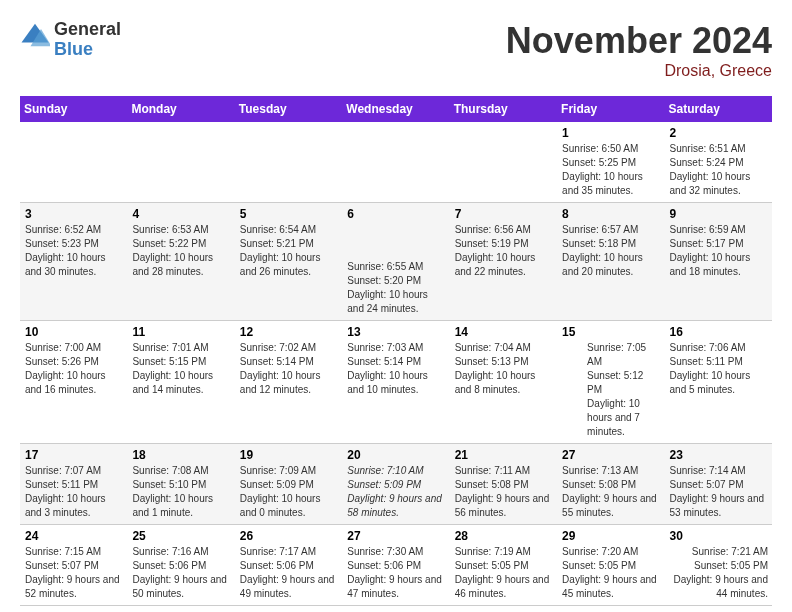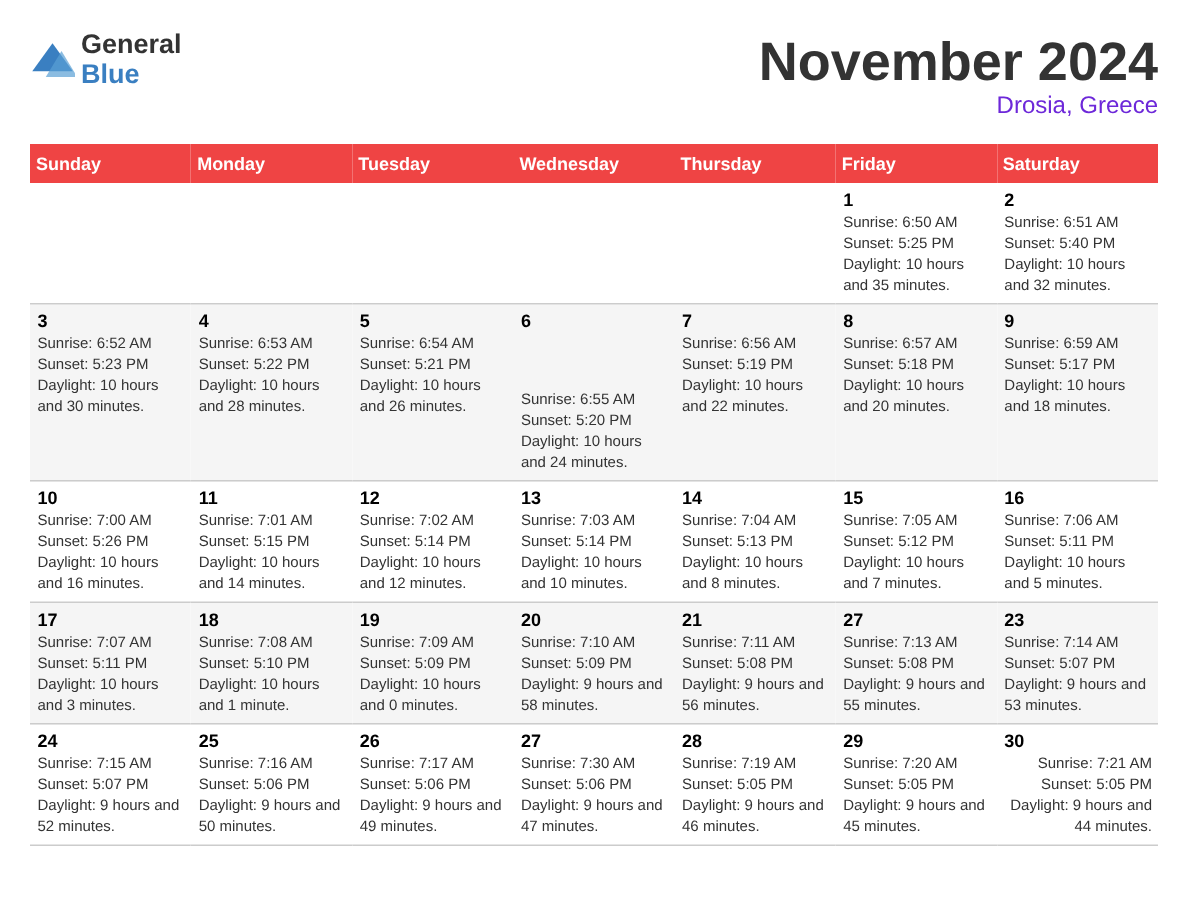--- a/index.html
+++ b/index.html
@@ -11,21 +11,21 @@
       padding: 20px;
     }
     .header {
       display: flex;
       justify-content: space-between;
       align-items: flex-start;
       margin-bottom: 16px;
     }
     .logo {
       display: flex;
-      align-items: center;
+      align-items: flex-start;
       gap: 4px;
     }
     .logo-text {
       display: flex;
       flex-direction: column;
       line-height: 1.1;
     }
     .logo-general {
       font-size: 18px;
       font-weight: bold;
@@ -43,29 +43,29 @@
     .title-block {
       text-align: right;
     }
     .month-title {
       font-size: 36px;
       font-weight: bold;
       color: #333;
     }
     .location {
       font-size: 16px;
-      color: #6d28d9;
+      color: #7f1d1d;
     }
     table {
       width: 100%;
       border-collapse: collapse;
       font-size: 11px;
     }
     thead th {
-      background-color: #ef4444;
+      background-color: #6d28d9;
       color: #fff;
       padding: 6px 4px;
       text-align: left;
       font-size: 12px;
       font-weight: bold;
     }
     tbody tr {
       border-bottom: 1px solid #ccc;
     }
     tbody tr:nth-child(even) {
@@ -135,21 +135,21 @@
         <td class="empty-cell"></td>
         <td>
           <div class="day-num">1</div>
           <div class="day-info" style="white-space: pre-line;">Sunrise: 6:50 AM
 Sunset: 5:25 PM
 Daylight: 10 hours and 35 minutes.</div>
         </td>
         <td>
           <div class="day-num">2</div>
           <div class="day-info" style="white-space: pre-line;">Sunrise: 6:51 AM
-Sunset: 5:40 PM
+Sunset: 5:24 PM
 Daylight: 10 hours and 32 minutes.</div>
         </td>
       </tr>
       <tr>
         <td>
           <div class="day-num">3</div>
           <div class="day-info" style="white-space: pre-line;">Sunrise: 6:52 AM
 Sunset: 5:23 PM
 Daylight: 10 hours and 30 minutes.</div>
         </td>
@@ -216,21 +216,21 @@
 Daylight: 10 hours and 10 minutes.</div>
         </td>
         <td>
           <div class="day-num">14</div>
           <div class="day-info" style="white-space: pre-line;">Sunrise: 7:04 AM
 Sunset: 5:13 PM
 Daylight: 10 hours and 8 minutes.</div>
         </td>
         <td>
           <div class="day-num">15</div>
-          <div class="day-info" style="white-space: pre-line;">Sunrise: 7:05 AM
+          <div class="day-info" style="white-space: pre-line; margin-left: 25px;">Sunrise: 7:05 AM
 Sunset: 5:12 PM
 Daylight: 10 hours and 7 minutes.</div>
         </td>
         <td>
           <div class="day-num">16</div>
           <div class="day-info" style="white-space: pre-line;">Sunrise: 7:06 AM
 Sunset: 5:11 PM
 Daylight: 10 hours and 5 minutes.</div>
         </td>
       </tr>
@@ -248,21 +248,21 @@
 Daylight: 10 hours and 1 minute.</div>
         </td>
         <td>
           <div class="day-num">19</div>
           <div class="day-info" style="white-space: pre-line;">Sunrise: 7:09 AM
 Sunset: 5:09 PM
 Daylight: 10 hours and 0 minutes.</div>
         </td>
         <td>
           <div class="day-num">20</div>
-          <div class="day-info" style="white-space: pre-line;">Sunrise: 7:10 AM
+          <div class="day-info" style="white-space: pre-line; font-style: italic;">Sunrise: 7:10 AM
 Sunset: 5:09 PM
 Daylight: 9 hours and 58 minutes.</div>
         </td>
         <td>
           <div class="day-num">21</div>
           <div class="day-info" style="white-space: pre-line;">Sunrise: 7:11 AM
 Sunset: 5:08 PM
 Daylight: 9 hours and 56 minutes.</div>
         </td>
         <td>

